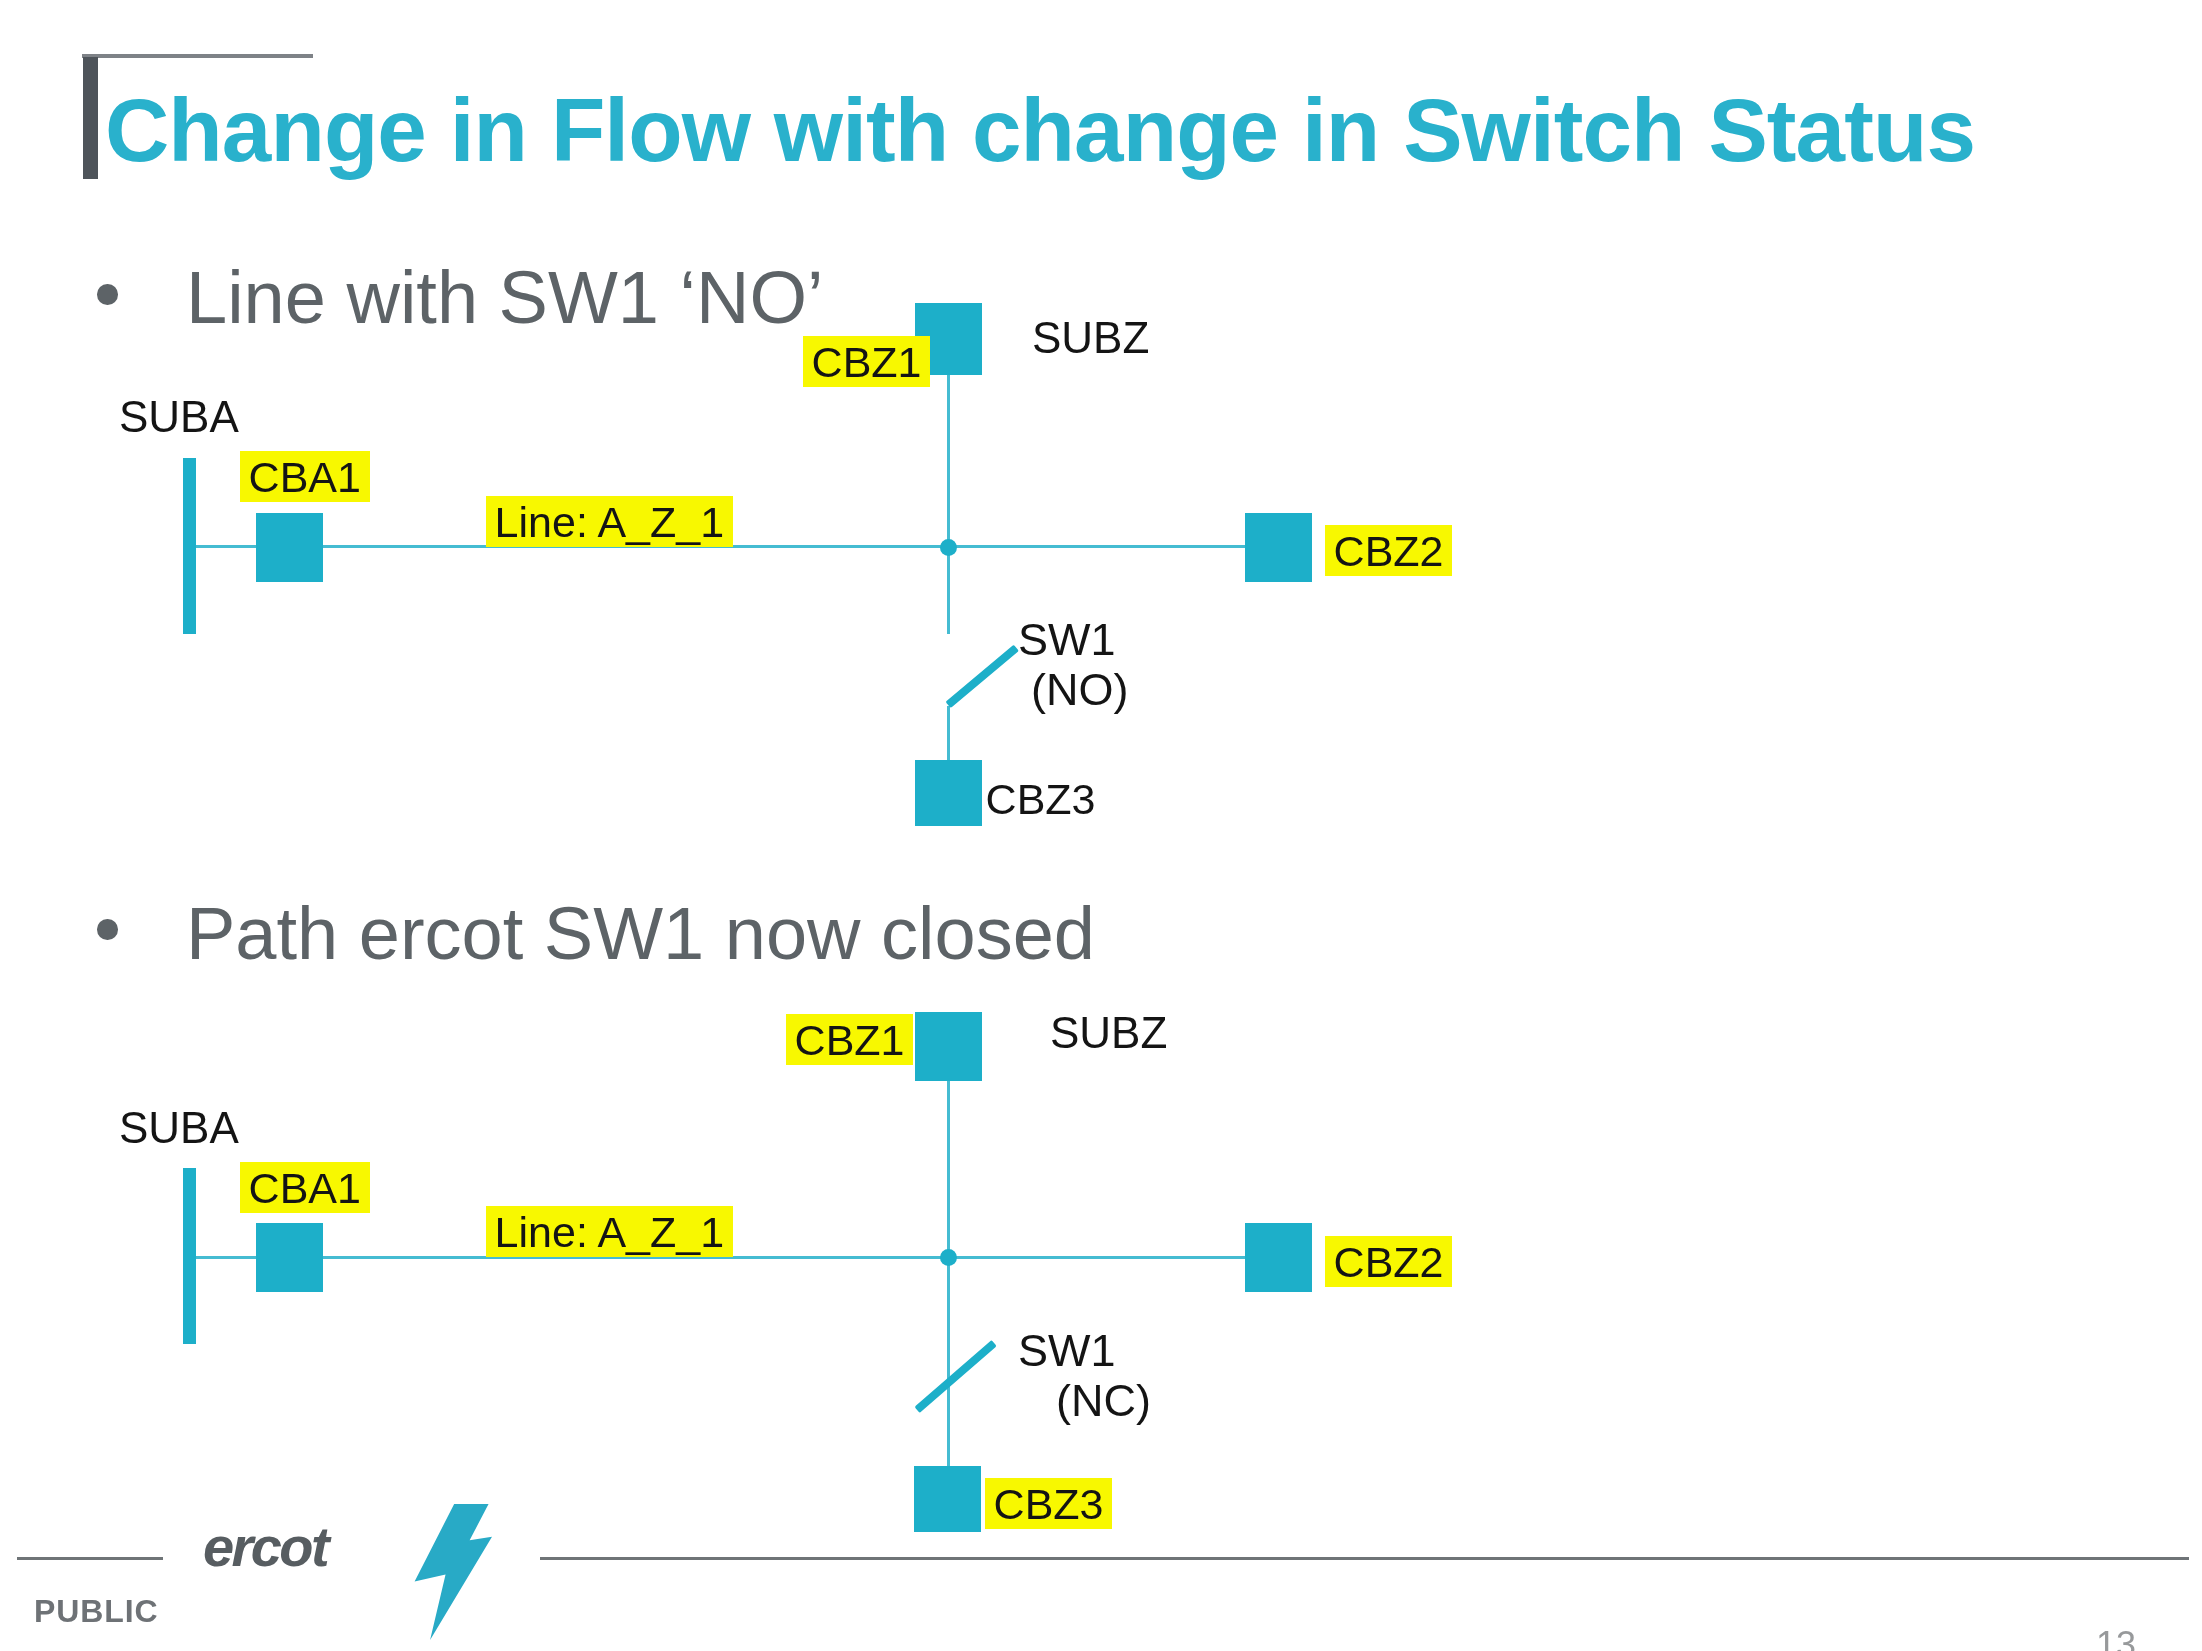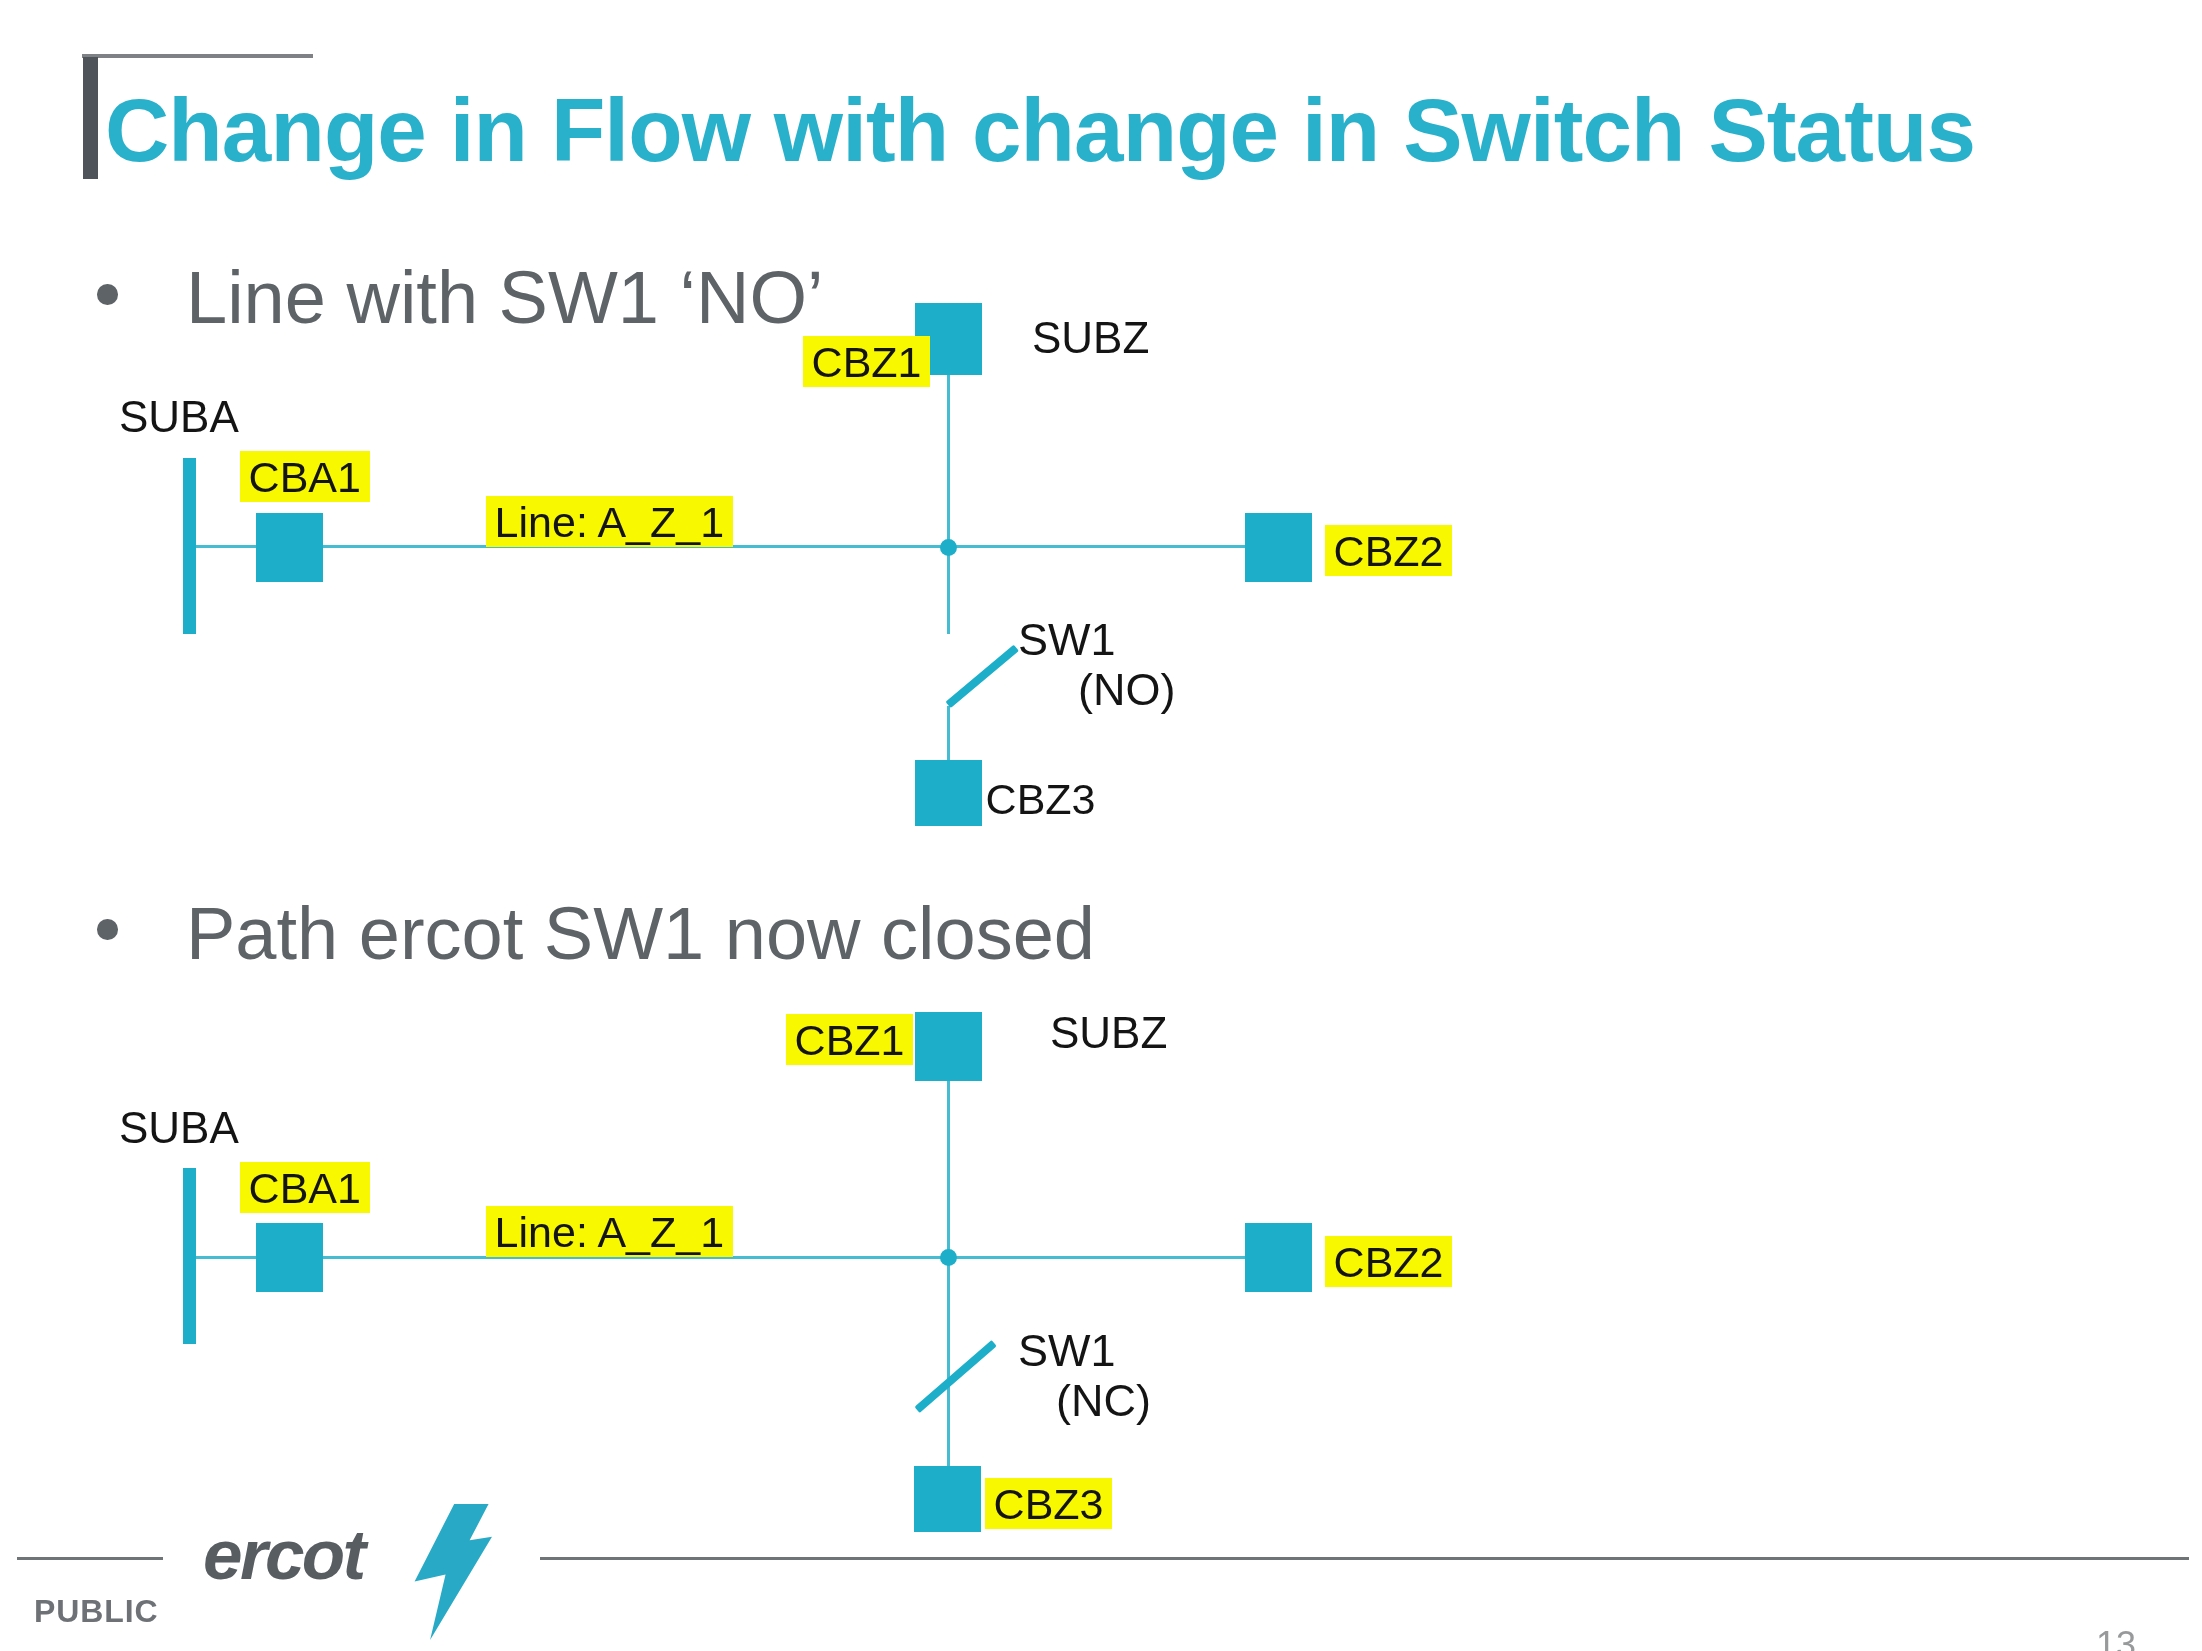--- a/index.html
+++ b/index.html
@@ -31,21 +31,21 @@
   .hline{height:3.4px;background:var(--line-teal);}
   .bus{width:13px;height:176px;background:var(--accent-teal);}
   .dot{width:17px;height:17px;border-radius:50%;background:var(--accent-teal);}
   .blade{height:7.7px;background:var(--accent-teal);transform-origin:left center;border-radius:1.7px;}
   .lbl{font-size:43px;color:var(--ink);white-space:nowrap;padding:1.7px 8.6px;line-height:48px;}
   .hl{background:var(--highlight-yellow);text-align:center;}
   .station{font-size:44px;color:var(--ink);white-space:nowrap;}
   .swtxt{font-size:45px;color:var(--ink);white-space:nowrap;}
   
   .foot-rule{height:3.4px;background:#6F7477;}
-  .logo-text{font-size:71px;font-weight:bold;font-style:italic;color:#575D61;letter-spacing:-2.6px;}
+  .logo-text{font-size:56px;font-weight:bold;font-style:italic;color:#575D61;letter-spacing:-2.6px;}
   .classification{font-size:32px;font-weight:bold;color:var(--footer-gray);letter-spacing:0.9px;}
   .page-num{font-size:36px;color:var(--page-gray);margin-top:36px;}
 </style>
 </head>
 <body>
 
 <div class="abs hdr-rule-h"></div>
 <div class="abs hdr-rule-v"></div>
 <div class="abs title">Change in Flow with change in Switch Status</div>
 
@@ -67,21 +67,21 @@
   <div class="abs sq" style="left:915px;top:760px;height:66px;"></div>
 
   <div class="abs station" style="left:119px;top:392px;">SUBA</div>
   <div class="abs station" style="left:1032px;top:313px;">SUBZ</div>
   <div class="abs lbl hl" style="left:803px;top:336px;">CBZ1</div>
   <div class="abs lbl hl" style="left:240px;top:451px;">CBA1</div>
   <div class="abs lbl hl" style="left:486px;top:496px;">Line: A_Z_1</div>
   <div class="abs lbl hl" style="left:1325px;top:525px;">CBZ2</div>
   <div class="abs lbl" style="left:977px;top:773px;">CBZ3</div>
   <div class="abs swtxt" style="left:1018px;top:614px;">SW1</div>
-  <div class="abs swtxt" style="left:1078px;top:664px;">(NO)</div>
+  <div class="abs swtxt" style="left:1031px;top:664px;">(NO)</div>
 </div>
 
 <div class="abs bullet-dot" style="left:97px;top:919px;"></div>
 <div class="abs bullet-text" style="left:186px;top:891px;">Path ercot SW1 now closed</div>
 
 <div class="abs">
 
   <div class="abs vline" style="left:947px;top:1079px;height:387px;"></div>
   <div class="abs hline" style="left:196px;top:1256px;width:1049px;"></div>
   <div class="abs blade" style="left:917px;top:1406px;width:102px;transform:rotate(-41deg);"></div>

